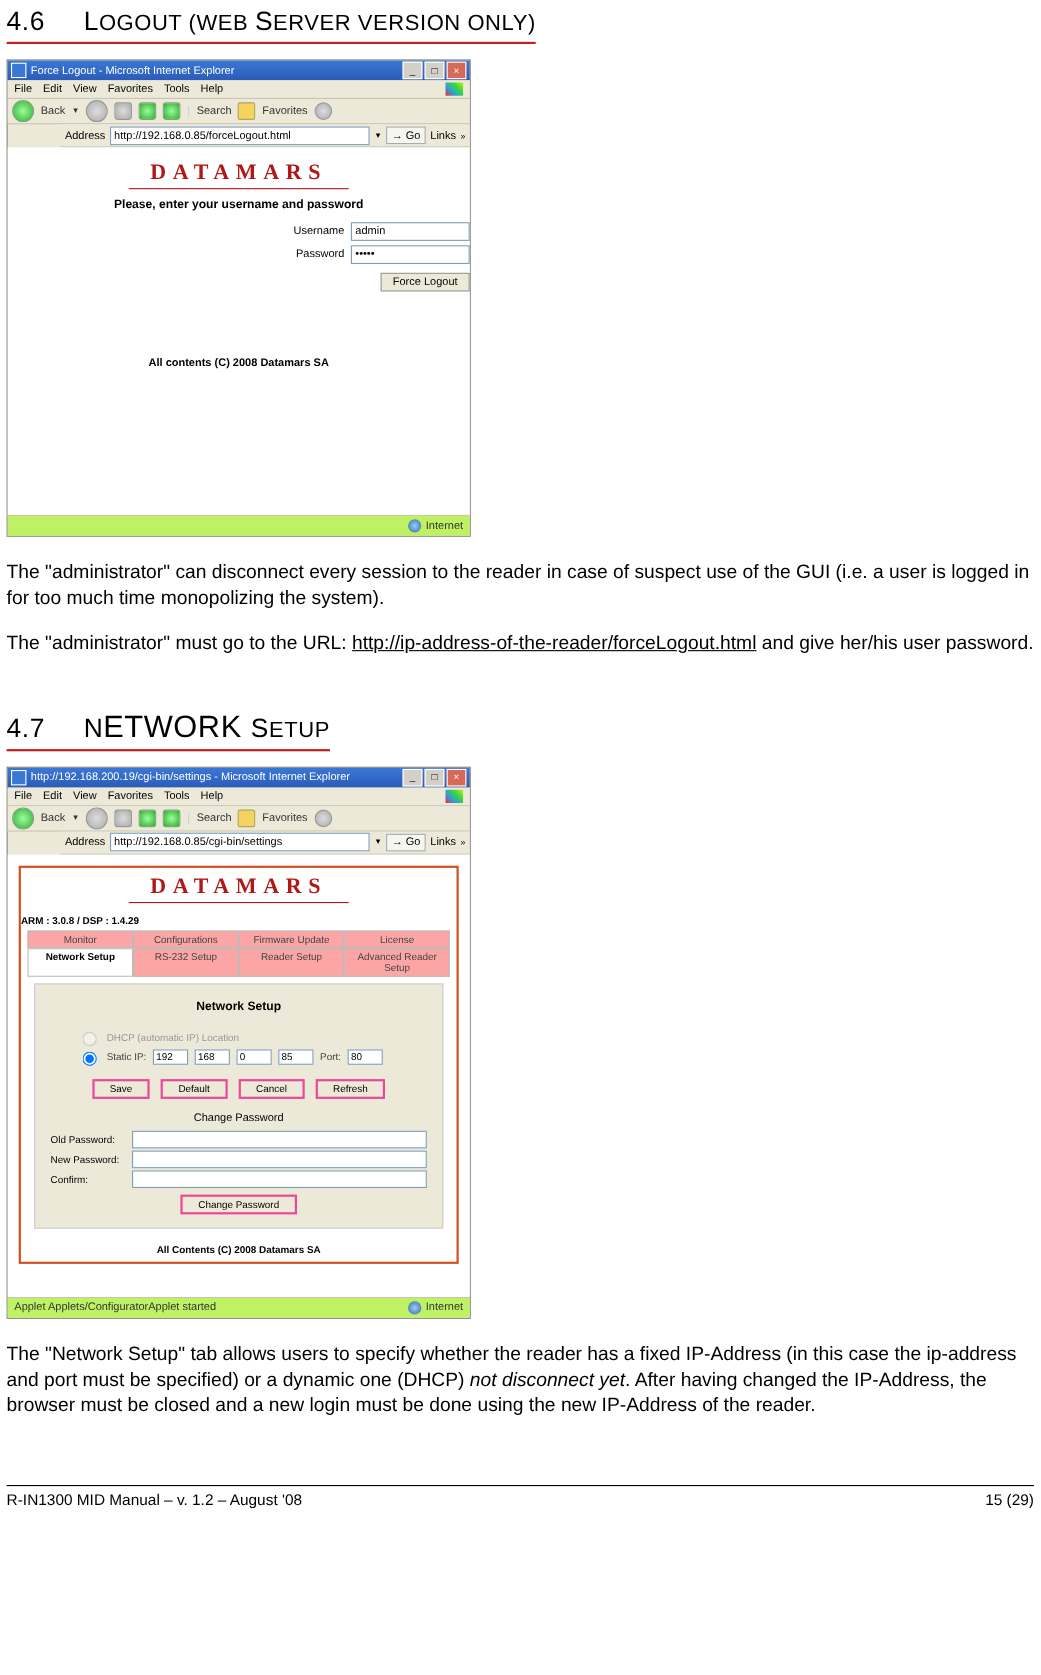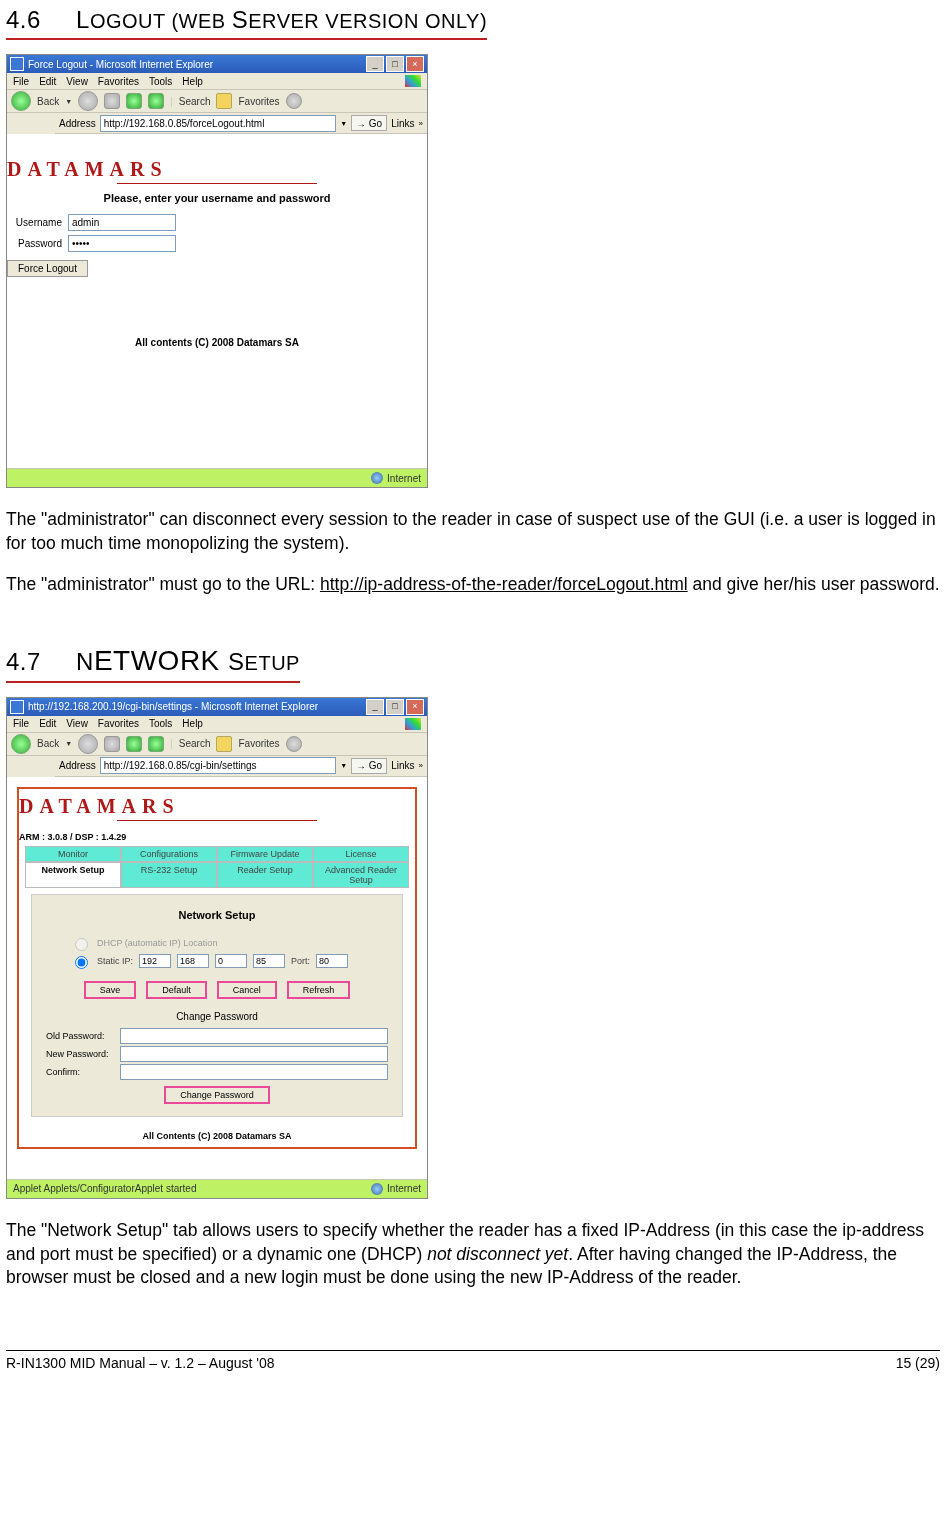--- a/index.html
+++ b/index.html
@@ -136,38 +136,38 @@
   .ss-status .globe {
     width:12px;height:12px;border-radius:50%;
     background: radial-gradient(#9cf,#369); margin-right:4px;
   }
   .datamars-logo {
     font-family: "Times New Roman", serif;
     font-weight: bold;
     font-size: 20px;
     letter-spacing: 6px;
     color: #b01818;
-    text-align: left;
-    margin: 24px 0 8px 0;
+    text-align: center;
+    margin: 12px 0 8px 0;
   }
   .datamars-logo::after {
     content:"";
     display:block;
     width: 200px;
     border-bottom: 1px solid #b01818;
     margin: 2px auto 0 auto;
   }
   .login-prompt {
     text-align:center;
     font-weight:bold;
     font-size:11px;
     margin: 4px 0 10px 0;
   }
   .login-form {
-    display:flex; flex-direction:column; align-items:flex-start; gap:4px;
+    display:flex; flex-direction:column; align-items:flex-end; gap:4px;
   }
   .login-row { display:flex; align-items:center; gap:6px;}
   .login-row label { width:55px; text-align:right; font-size:10px;}
   .login-row input { width:100px; height:15px; border:1px solid #7f9db9; font-size:10px; padding:0 3px;}
   .force-btn {
     margin-top:4px; font-size:10px; padding:2px 10px;
     border:1px solid #999; background:#ece9d8;
   }
   .copyright {
     text-align:center; font-weight:bold; font-size:10px; margin-top:60px;
@@ -187,21 +187,21 @@
   }
   .cfg-ver {
     text-align:left; font-size:9px; font-weight:bold; padding:3px 6px 0 0;
   }
   .cfg-tabs {
     display:flex; flex-direction:column; gap:0; margin:4px 6px;
   }
   .tab-row { display:flex; }
   .tab-cell {
     flex:1; text-align:center; font-size:9px; padding:2px 0;
-    border:1px solid #bbb; background:#5eead4; color:#444;
+    border:1px solid #bbb; background:#fca5a5; color:#444;
   }
   .tab-cell.active { background:#fff; font-weight:bold; color:#000;}
   .cfg-panel {
     background:#ece9d8;
     margin: 6px 12px 10px 12px;
     border:1px solid #ccc;
     padding: 10px 14px;
   }
   .cfg-title {
     text-align:center; font-weight:bold; font-size:11px;

